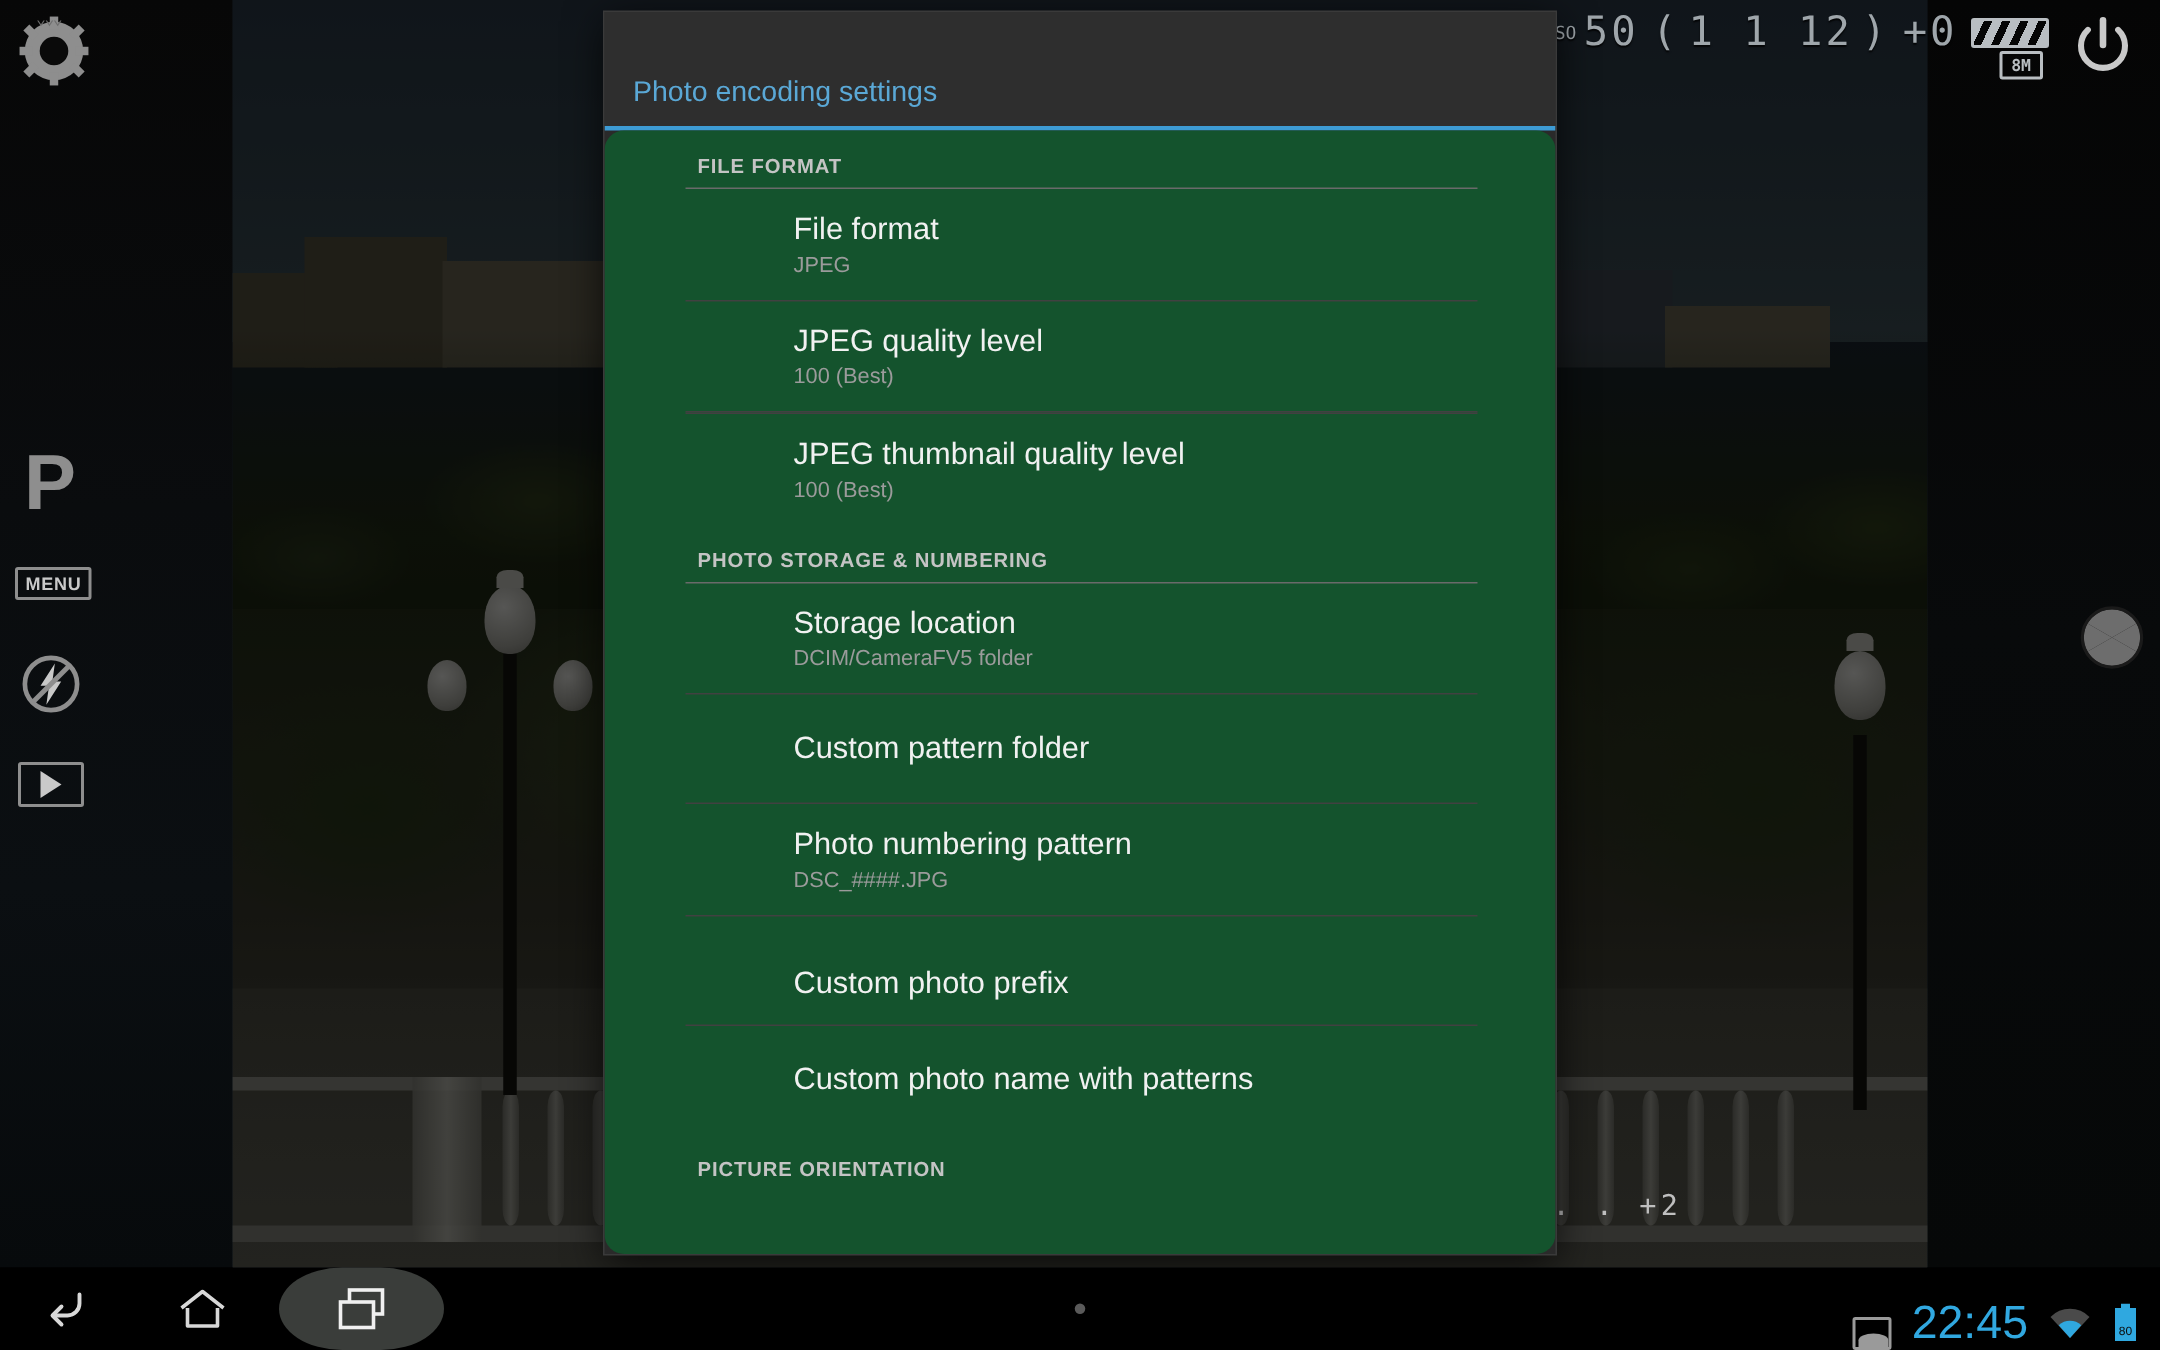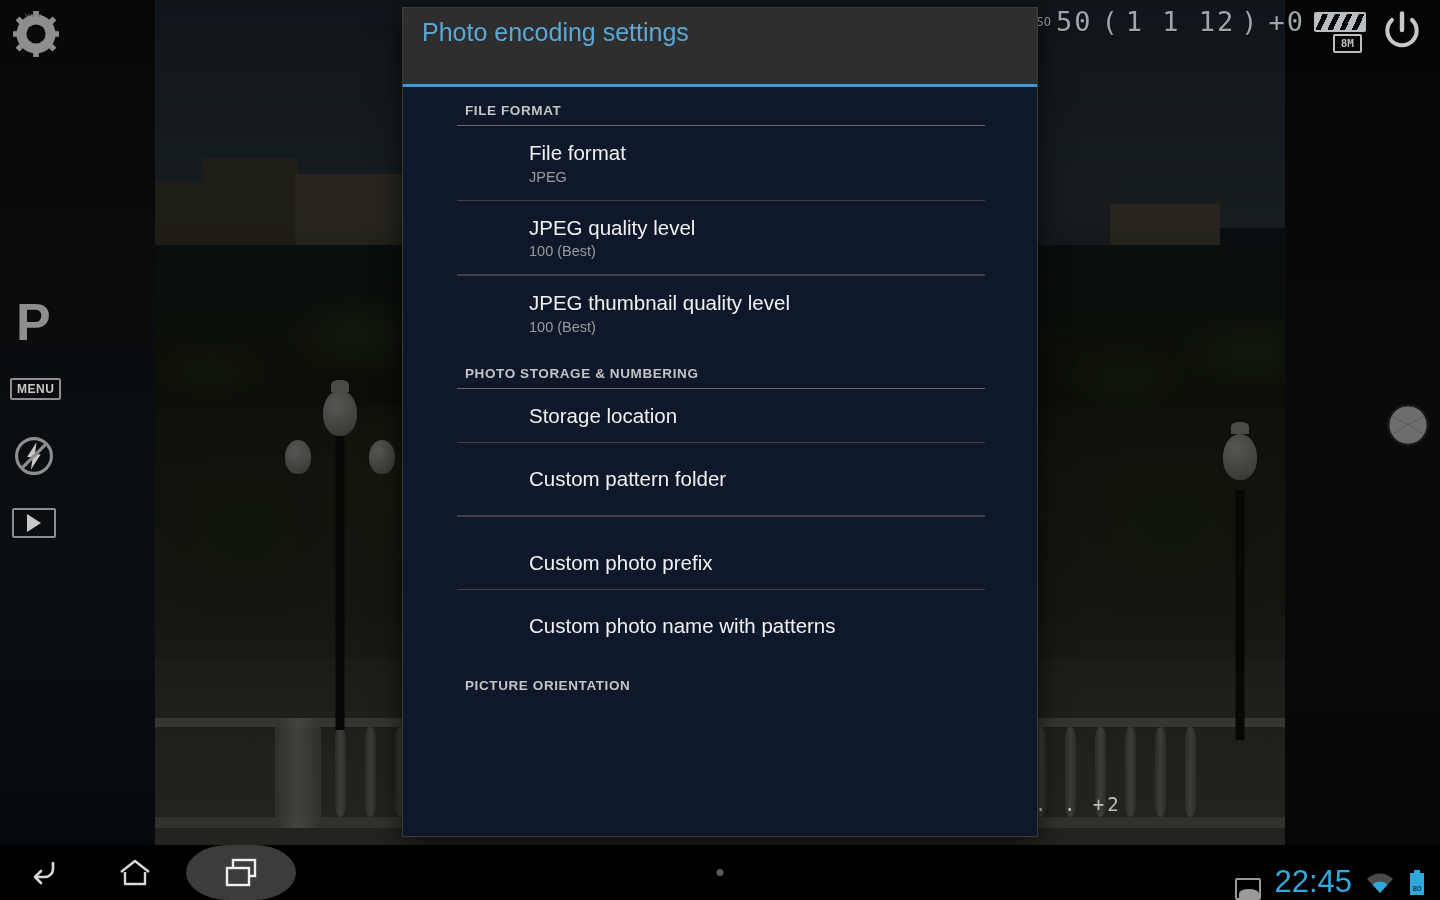--- a/index.html
+++ b/index.html
@@ -169,27 +169,27 @@
 
   
   #dialog {
     position:absolute; left:403px; top:8px; width:634px; height:828px;
     background:#2a2a2a;
     box-shadow:0 0 0 1px #3a3a3a, 0 6px 26px rgba(0,0,0,.75);
     overflow:hidden;
     display:flex; flex-direction:column;
   }
   #dialog-title {
-    padding:10px 0 0 19px; height:76px;
-    color:#5aa8d6; font-size:25px; font-weight:normal;
+    padding:43px 0 0 19px; height:76px;
+    color:#5aa8d6; font-size:19px; font-weight:normal;
     background:#2e2e2e;
   }
   #title-rule { height:3px; background:#3d9bd4; flex:0 0 auto; }
 
-  #dialog-body { flex:1; overflow:hidden; background:#0f172a; position:relative; }
+  #dialog-body { flex:1; overflow:hidden; background:#14532d; position:relative;border-radius:13px; }
 
   .sec-header {
     color:#c4c4c4; font-size:13.5px; font-weight:bold;
     letter-spacing:.6px; padding:16px 0 7px 62px;
   }
   .sec-rule { height:1px; background:#6a6a6a; margin:0 52px 0 54px; }
 
   .row {
     position:relative; display:flex; align-items:center;
     padding:15px 54px 15px 126px; min-height:50px;
@@ -426,31 +426,38 @@
           <div class="sub">100 (Best)</div>
         </div>
       </div>
 
       <div class="sec-header">PHOTO STORAGE &amp; NUMBERING</div>
       <div class="sec-rule"></div>
 
       <div class="row">
         <div class="texts">
           <div class="title">Storage location</div>
+          <div class="sub">DCIM/CameraFV5 folder</div>
         </div>
       </div>
       <div class="row-rule"></div>
 
       <div class="row" style="min-height:72px;">
         <div class="texts">
           <div class="title">Custom pattern folder</div>
         </div>
       </div>
       <div class="row-rule"></div>
 
+      <div class="row">
+        <div class="texts">
+          <div class="title">Photo numbering pattern</div>
+          <div class="sub">DSC_####.JPG</div>
+        </div>
+      </div>
       <div class="row-rule"></div>
 
       <div class="row" style="min-height:72px;align-items:flex-end;">
         <div class="texts">
           <div class="title">Custom photo prefix</div>
         </div>
       </div>
       <div class="row-rule"></div>
 
       <div class="row" style="min-height:72px;">

